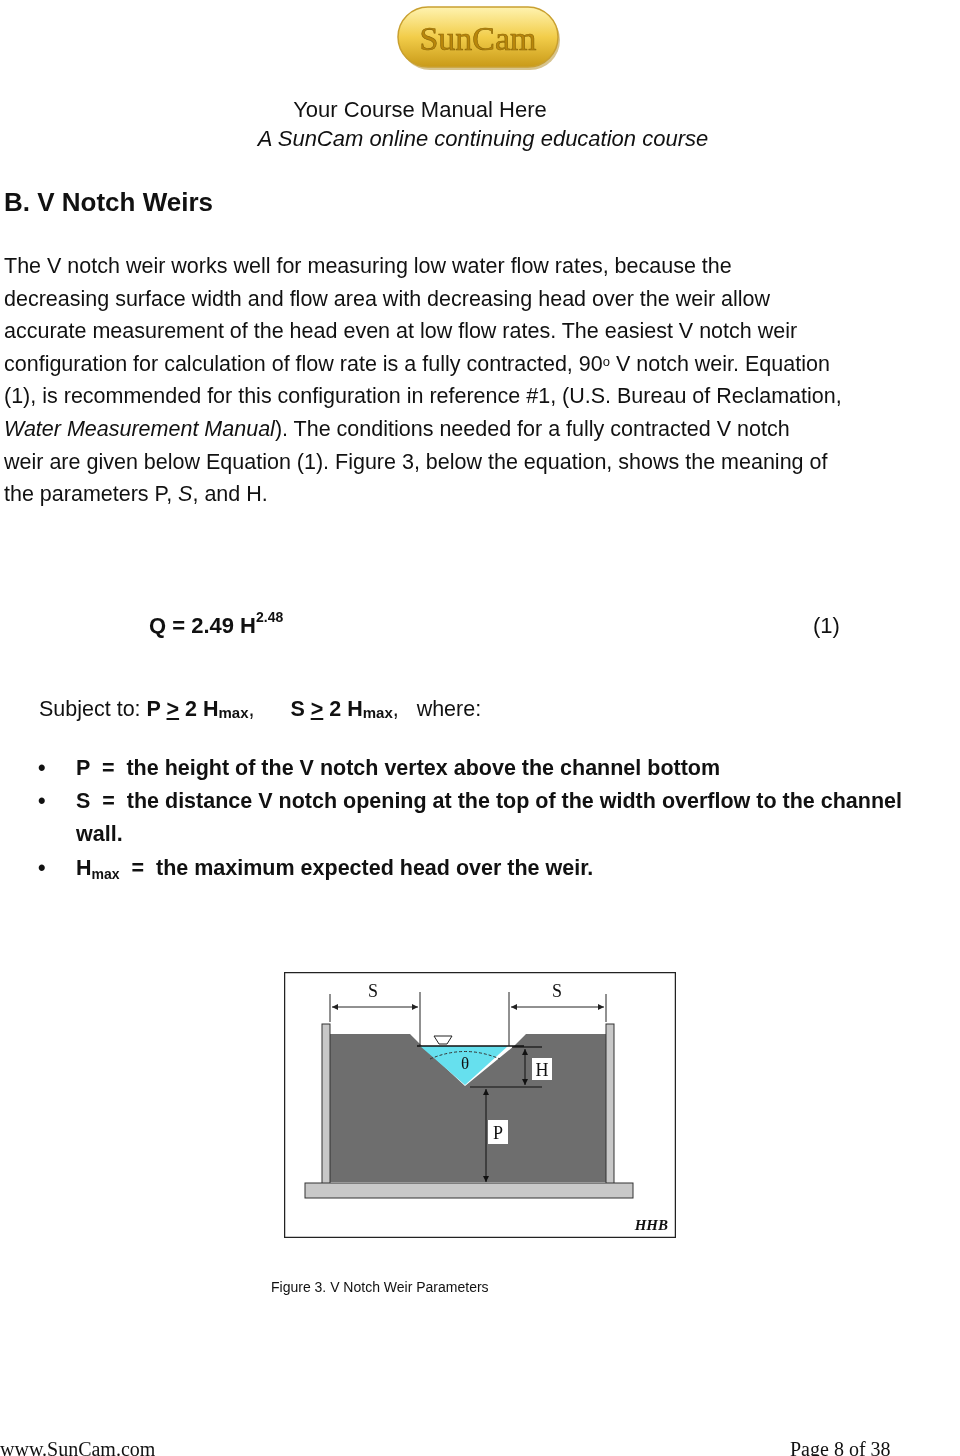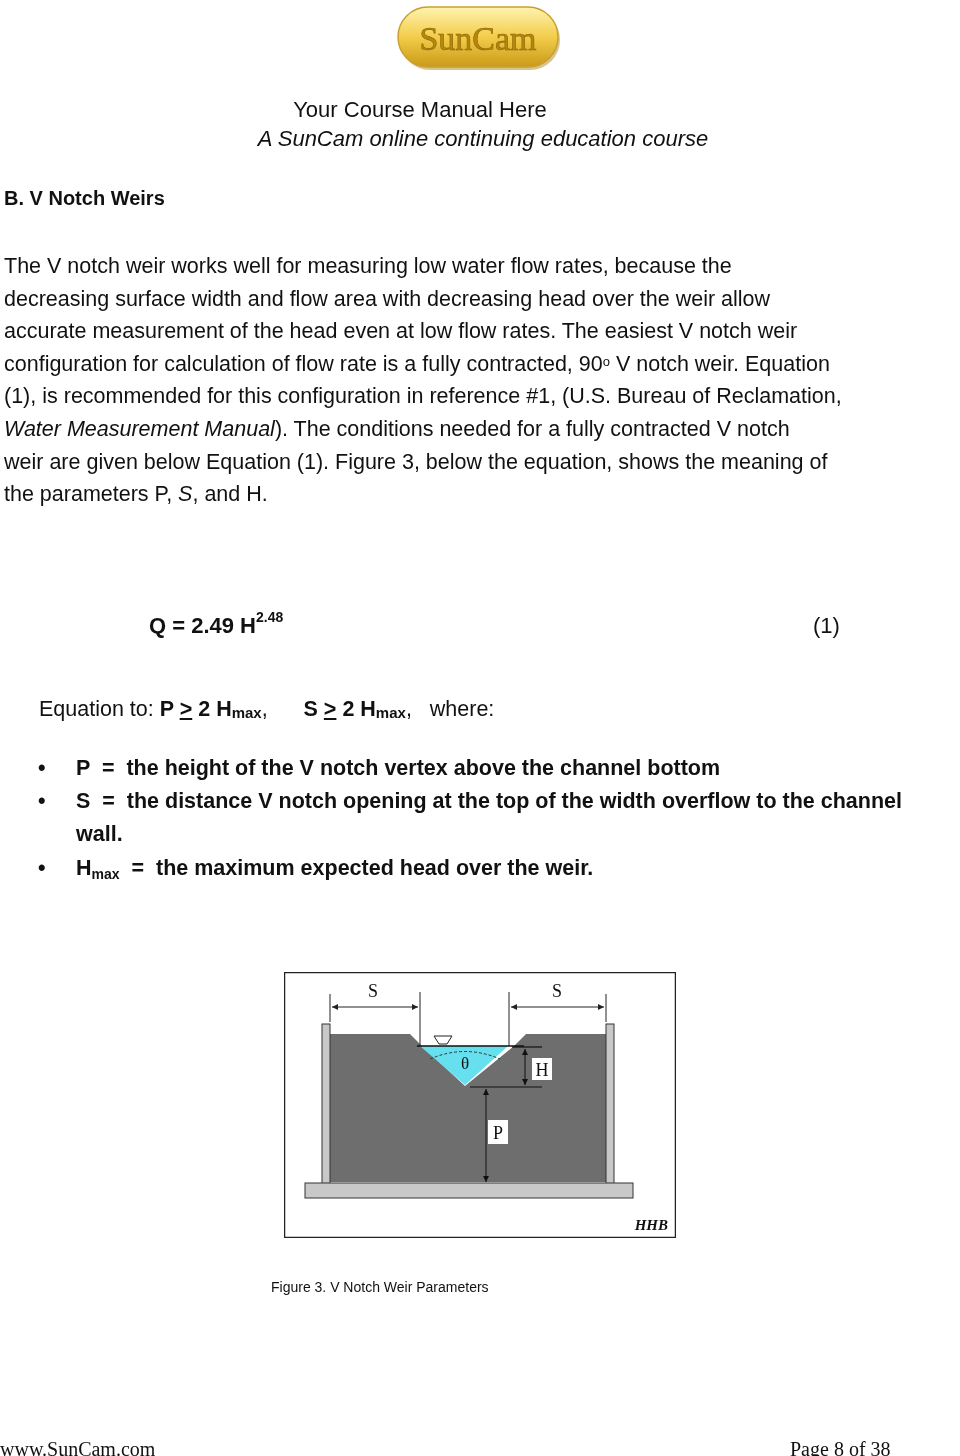--- a/index.html
+++ b/index.html
@@ -3,21 +3,21 @@
 <meta charset="utf-8">
 <style>
   html, body { margin:0; padding:0; background:#fff; }
   body { width:960px; height:1456px; position:relative; overflow:hidden;
          font-family:"Liberation Sans", sans-serif; color:#111; }
   .abs { position:absolute; }
   #logo { left:396px; top:4px; width:170px; height:70px; }
   .hdr { left:0; width:960px; text-align:center; font-size:22px; }
   #course-title { top:97px; left:230px; width:380px; }
   #course-sub { top:126px; left:230px; width:506px; font-style:italic; }
-  #section-heading { left:4px; top:187px; font-size:20px; font-weight:bold; }
+  #section-heading { left:4px; top:187px; font-size:26px; font-weight:bold; }
   .para { left:4px; width:960px; font-size:21.5px; line-height:32.6px; }
   .para p { margin:0; white-space:nowrap; }
   .para sup { font-size:13px; vertical-align:top; position:relative; top:-2px; }
   .eq { font-size:22px; font-weight:bold; }
   #eq-main { left:149px; top:613px; }
   #eq-main sup { font-size:14px; position:relative; top:-4px; vertical-align:top; }
   #eq-num { left:813px; top:613px; font-size:22px; }
   #cond { left:39px; top:697px; font-size:21.5px; white-space:nowrap; }
   #cond b { font-weight:bold; }
   #cond sub { font-size:15px; vertical-align:-2px; }
@@ -61,21 +61,21 @@
   <p><span>configuration for calculation of flow rate is a fully contracted, 90</span><sup>o</sup><span> V notch weir.  Equation</span></p>
   <p>(1), is recommended for this configuration in reference #1, (U.S. Bureau of Reclamation,</p>
   <p><i>Water Measurement Manual</i><span>).  The conditions needed for a   fully contracted V notch</span></p>
   <p>weir are given below Equation (1).   Figure 3, below the equation, shows the meaning of</p>
   <p><span>the parameters P, </span><i>S</i><span>, and H.</span></p>
 </div>
 
 <div id="eq-main" class="abs eq"><span>Q  =  2.49 H</span><sup>2.48</sup></div>
 <div id="eq-num" class="abs">(1)</div>
 
-<div id="cond" class="abs"><span>Equation to:  </span><b><span>P</span>  <span class="u">&gt;</span><span> 2 H</span><sub>max</sub></b><span style="white-space:pre">,      </span><b><span>S</span>  <span class="u">&gt;</span><span> 2 H</span><sub>max</sub></b><span style="white-space:pre">,   where:</span></div>
+<div id="cond" class="abs"><span>Subject to:  </span><b><span>P</span>  <span class="u">&gt;</span><span> 2 H</span><sub>max</sub></b><span style="white-space:pre">,      </span><b><span>S</span>  <span class="u">&gt;</span><span> 2 H</span><sub>max</sub></b><span style="white-space:pre">,   where:</span></div>
 
 <div class="abs bul" style="top:756px;"><span class="dot">•</span><span>P</span><span style="white-space:pre">  =  the height of the V notch vertex above the channel bottom</span></div>
 <div class="abs bul" style="top:789px;"><span class="dot">•</span><span>S</span><span style="white-space:pre">  =  the distance V notch opening at the top of the width overflow to the channel</span></div>
 <div class="abs bul" style="top:822px; left:76px;">wall.</div>
 <div class="abs bul" style="top:856px;"><span class="dot">•</span><span>H</span><sub>max</sub><span style="white-space:pre">  =  the maximum expected head over the weir.</span></div>
 
 <svg id="figure" class="abs" viewBox="0 0 392 266">
   <rect x="0.5" y="0.5" width="391" height="265" fill="#fff" stroke="#222" stroke-width="1.5"></rect>
 
   <polygon points="46,62 126,62 138,74 181,114 230,74 242,62 322,62 322,210 46,210" fill="#6e6e6e"></polygon>

